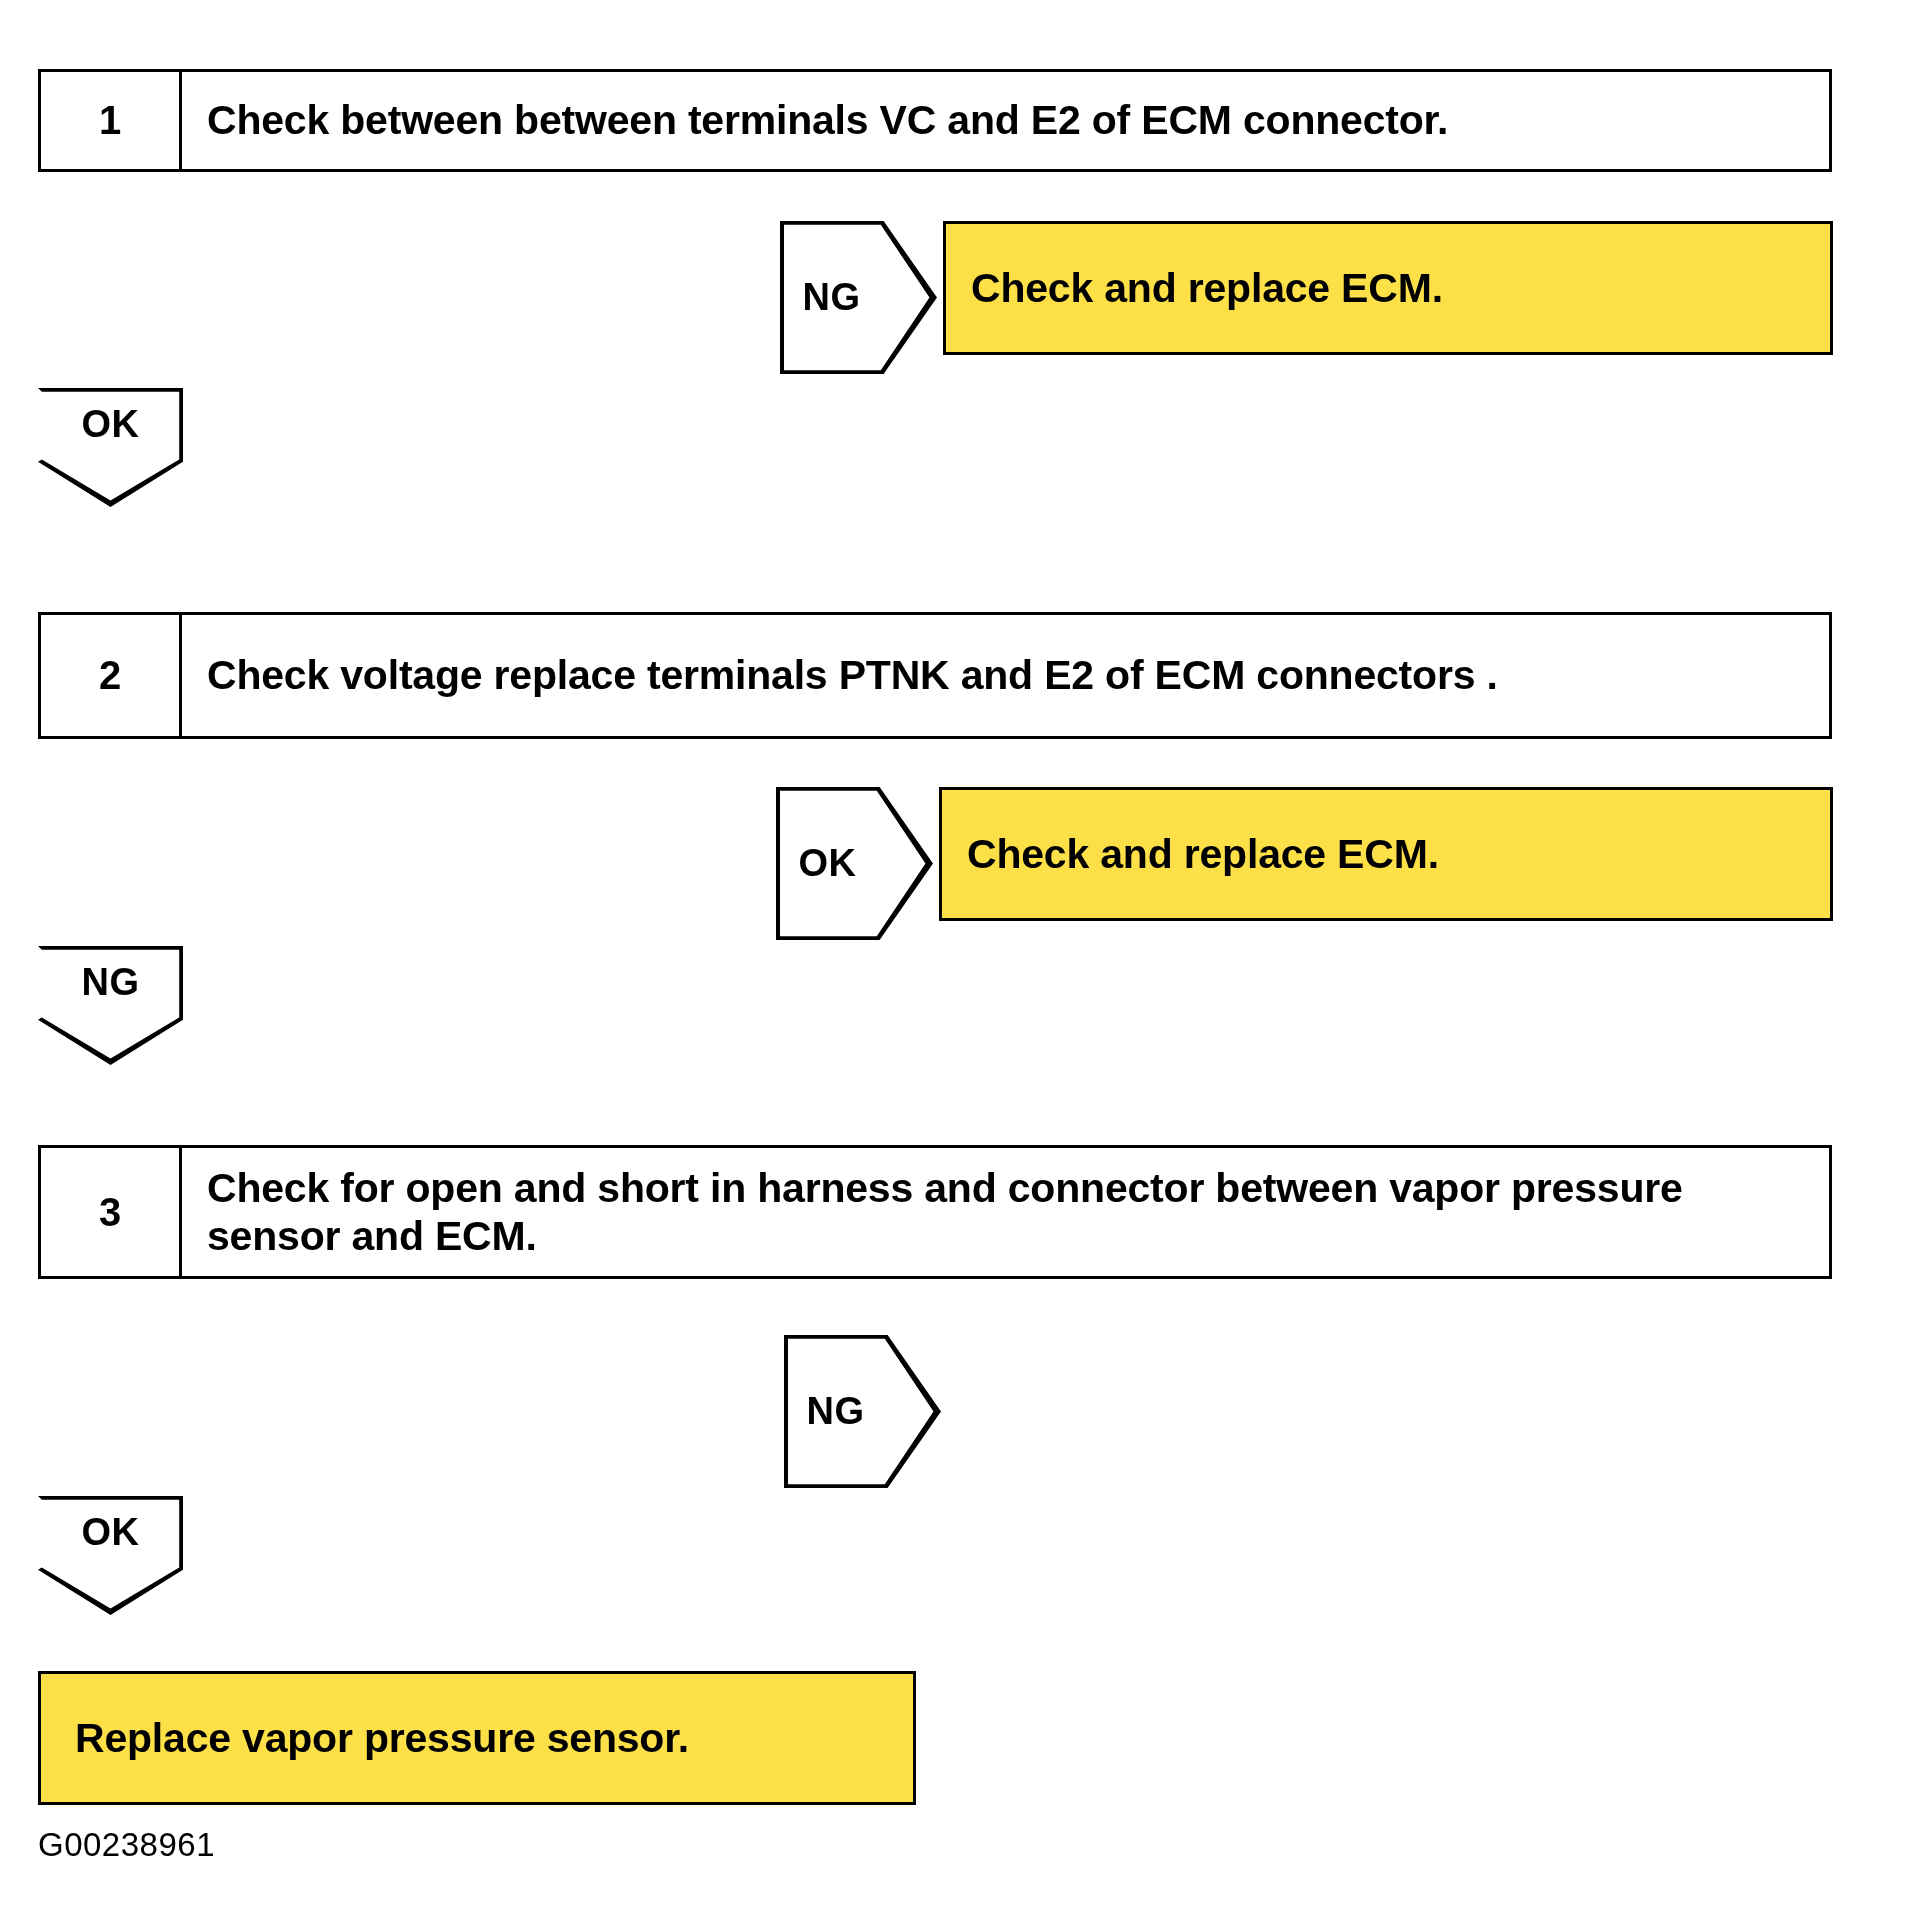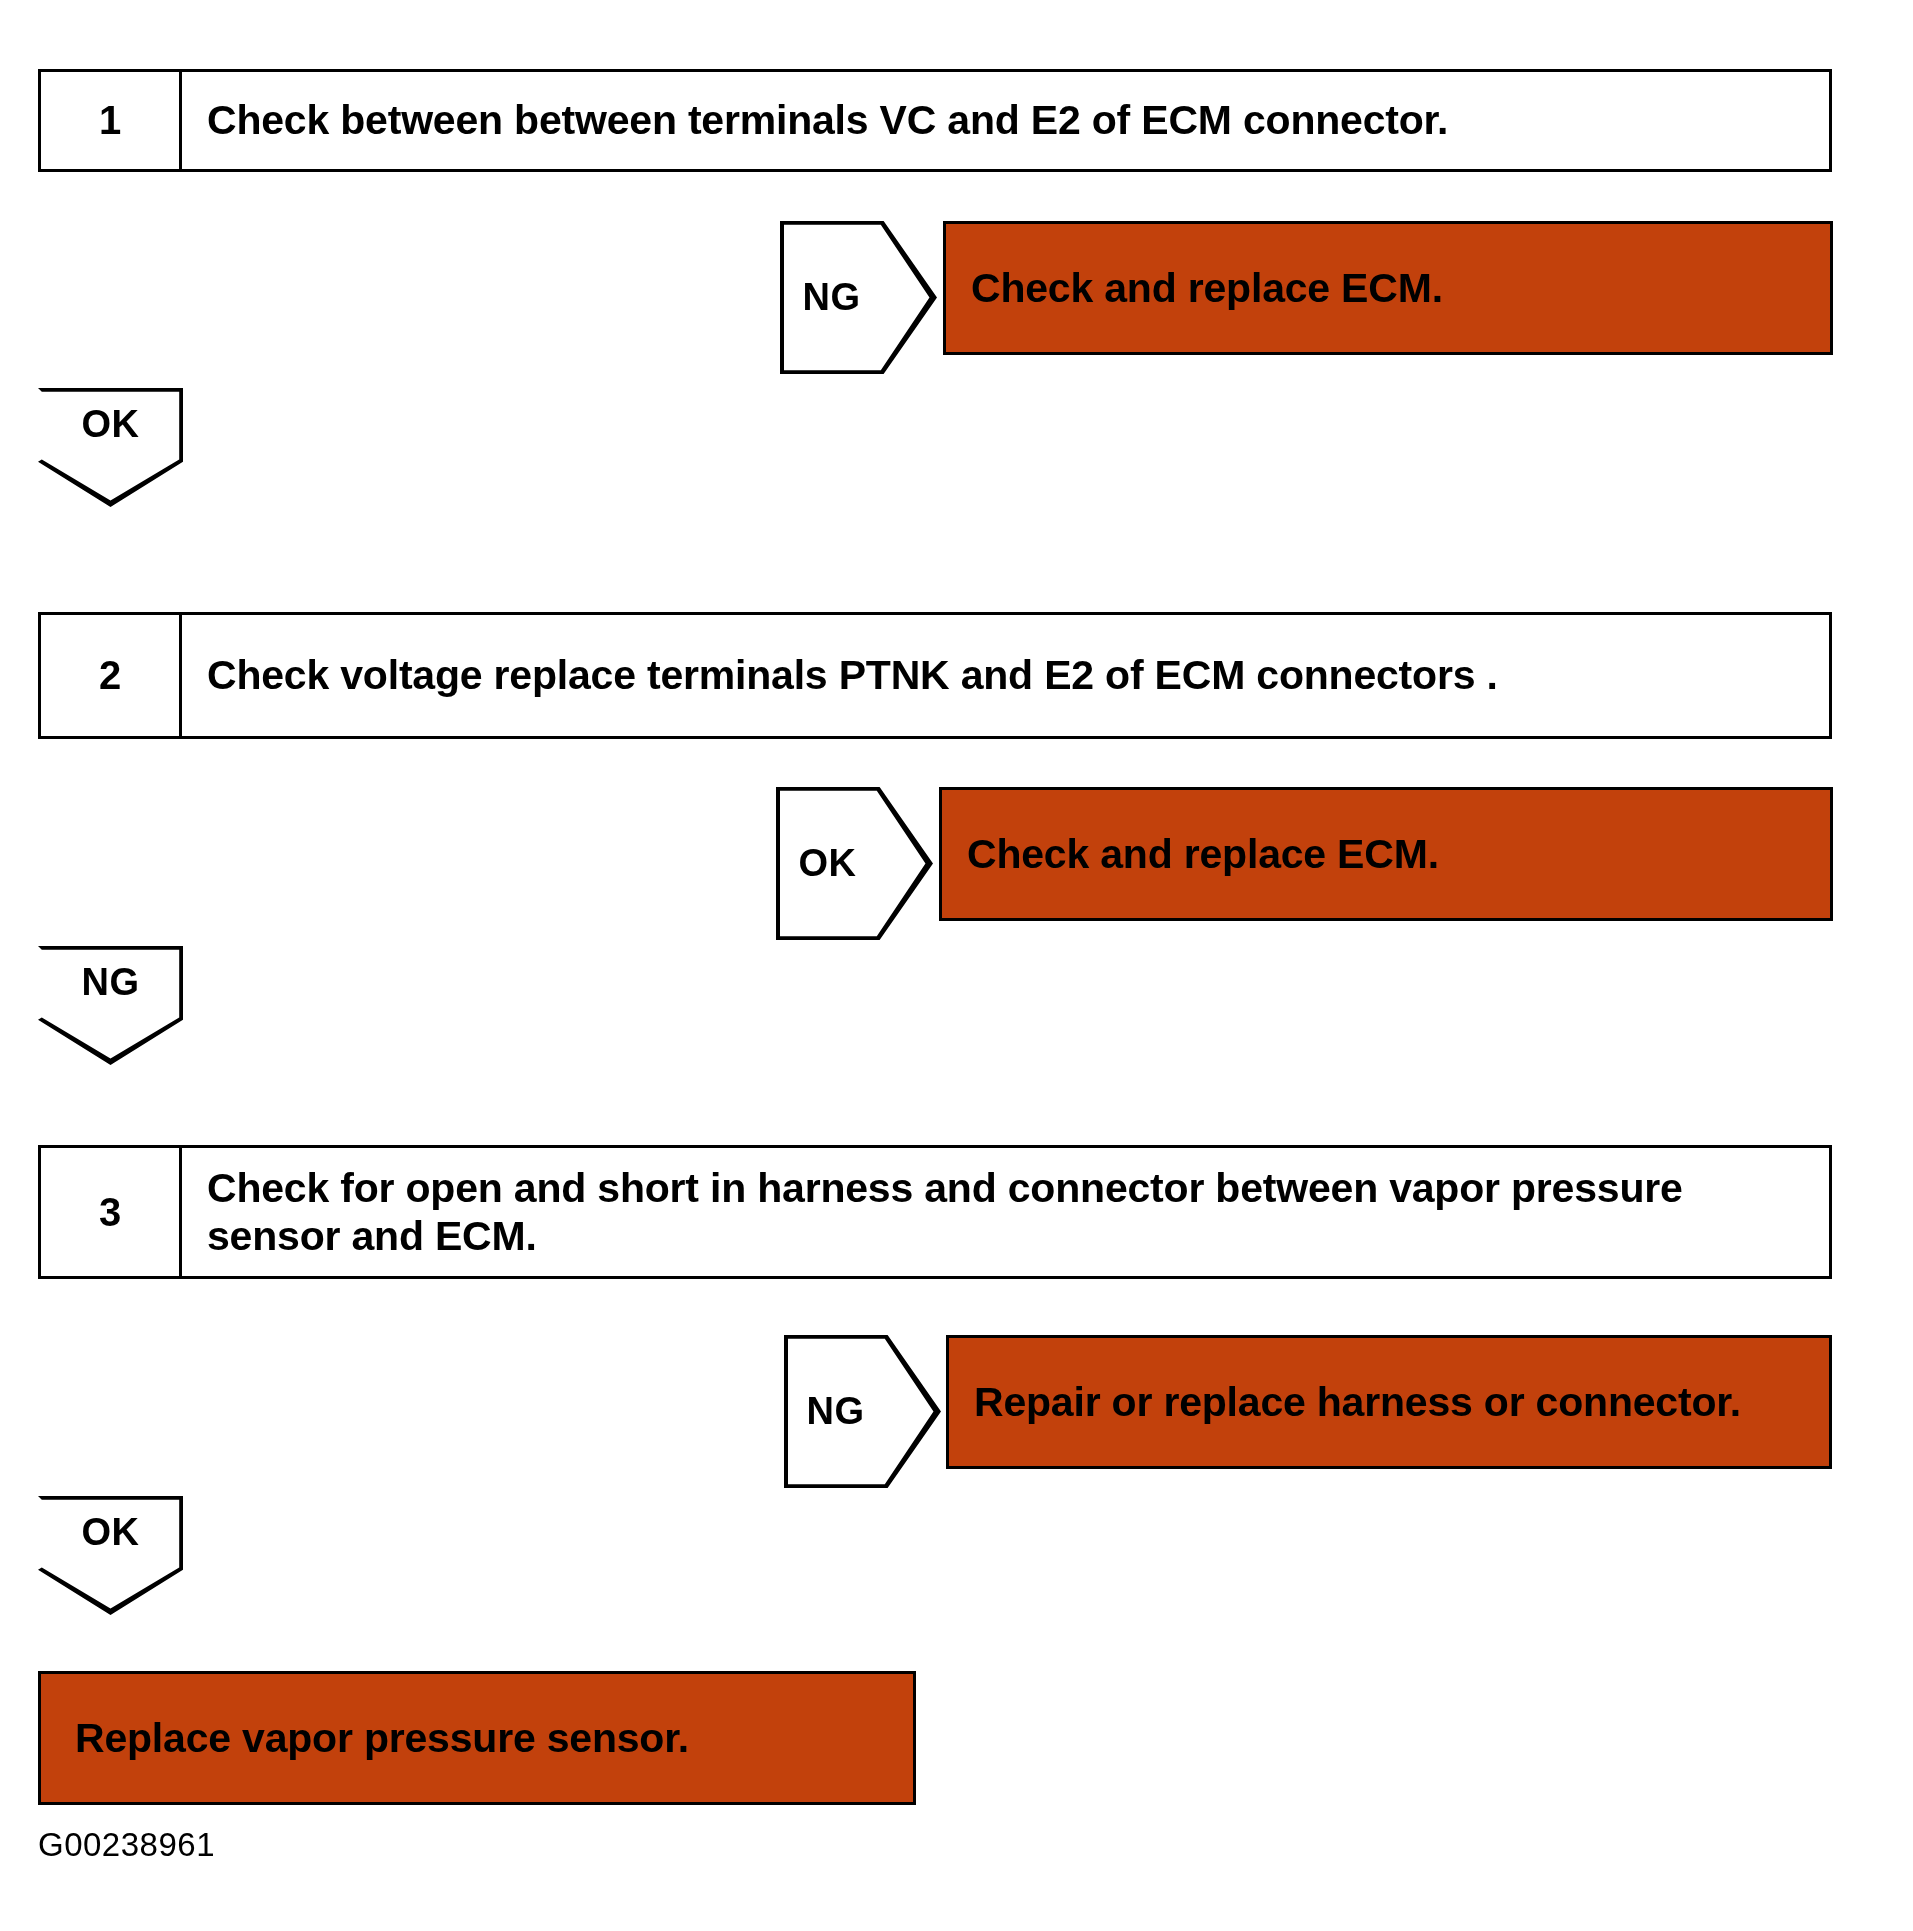--- a/index.html
+++ b/index.html
@@ -55,21 +55,21 @@
     letter-spacing: -0.2px;
   }
   .step-text.two-line {
     align-items: center;
   }
 
   
   .result-box {
     position: absolute;
     border: 3.8px solid #000;
-    background: #c2410c;
+    background: #fde047;
     box-sizing: border-box;
     display: flex;
     align-items: center;
     padding: 0 25px;
     font-size: 41px;
     font-weight: bold;
     letter-spacing: -0.2px;
   }
 
   
@@ -202,23 +202,20 @@
     <div class="step-num">3</div>
     <div class="step-text two-line">Check for open and short in harness and connector between vapor pressure sensor and ECM.</div>
   </div>
 
   <div class="judge-right" style="left:784px; top:1335px;">
     <div class="shape"></div>
     <div class="edge"></div>
     <div class="lbl">NG</div>
   </div>
 
-  <div class="result-box" style="left:946px; top:1335px; width:886px; height:134px;">
-    <span>Repair or replace harness or connector.</span>
-  </div>
 
   <div class="judge-down" style="left:38px; top:1496px;">
     <div class="shape"></div>
     <div class="lbl">OK</div>
   </div>
 
   <div class="result-box" style="left:38px; top:1671px; width:878px; height:134px; padding-left:34px;">
     <span>Replace vapor pressure sensor.</span>
   </div>
 

